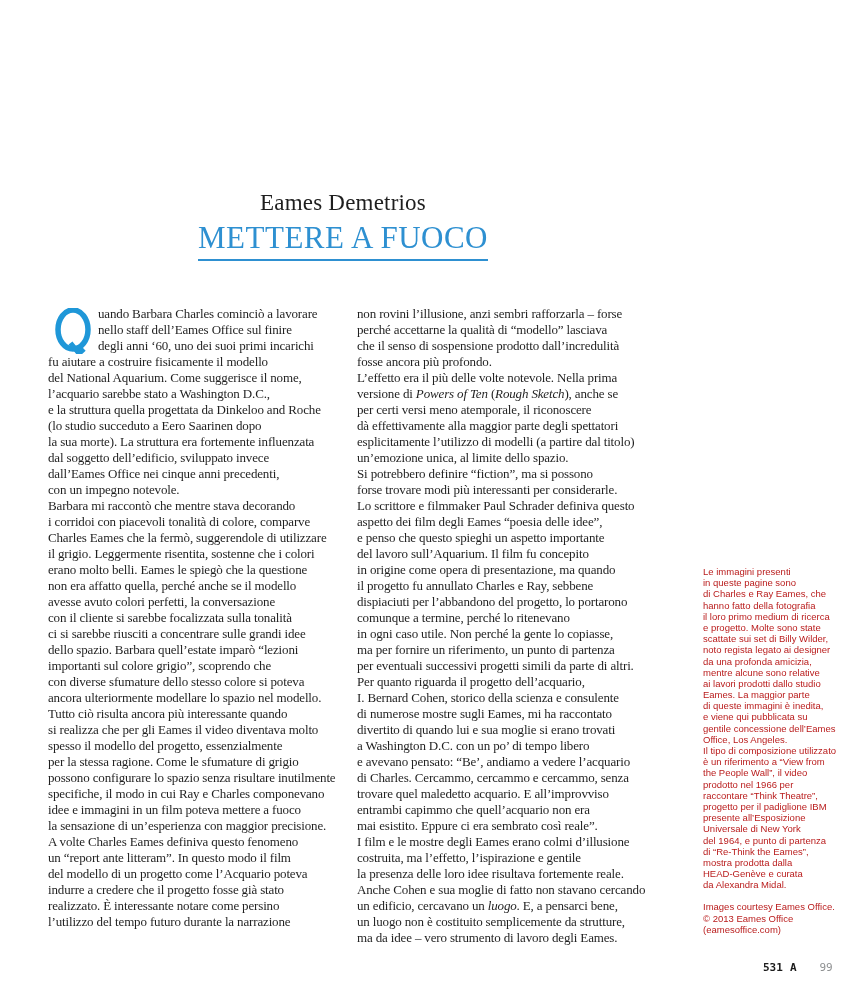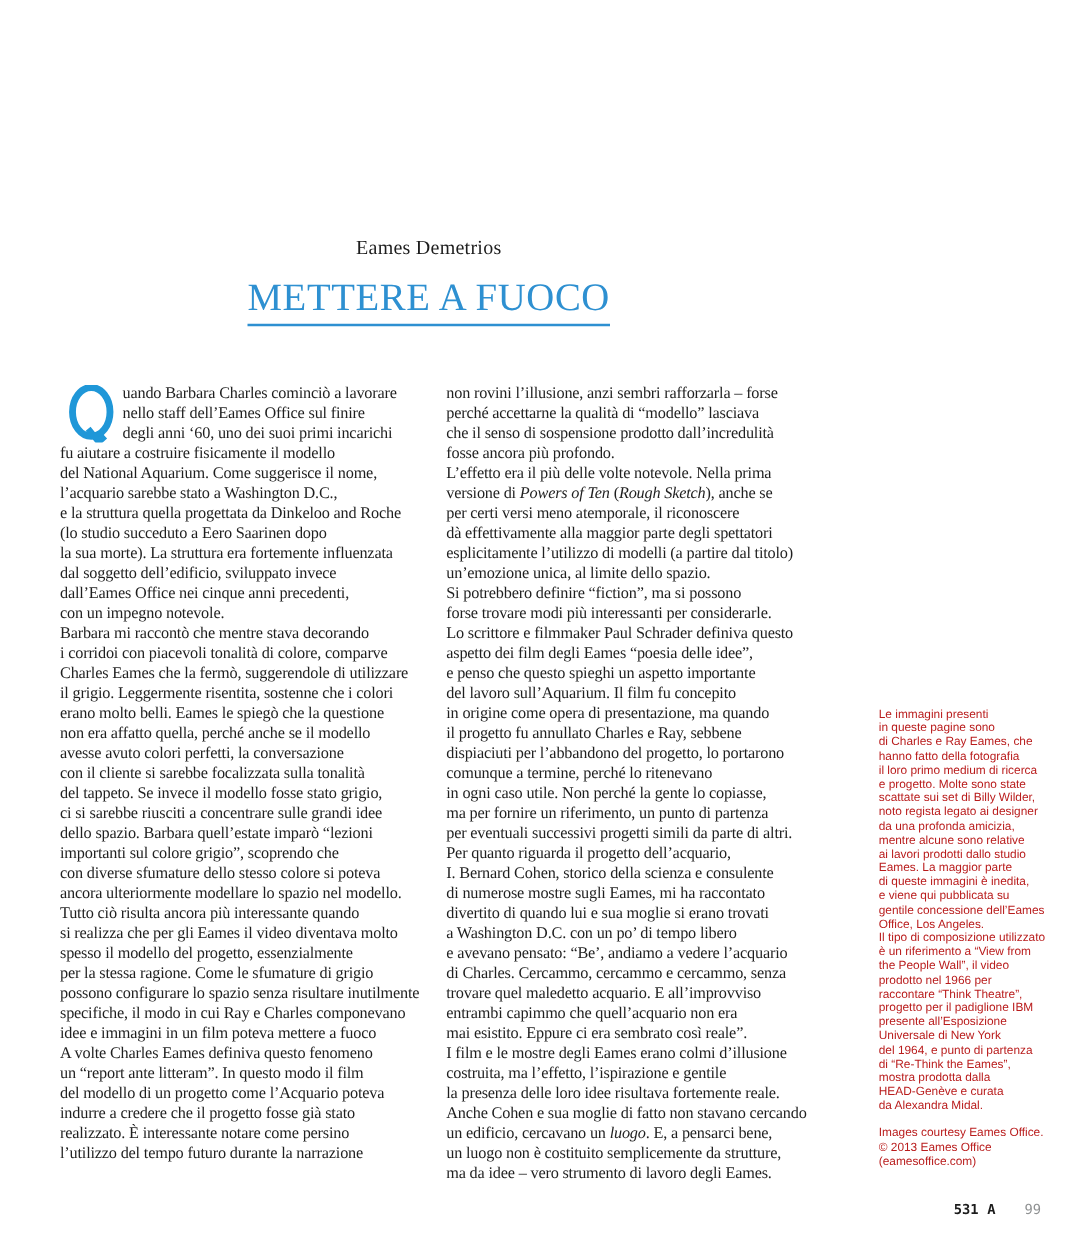--- a/index.html
+++ b/index.html
@@ -1,21 +1,21 @@
 <!DOCTYPE html>
 <html lang="it"><head>
 <meta charset="utf-8">
 <style>
   html,body{margin:0;padding:0;}
   body{background:#ffffff;width:856px;height:1000px;font-family:"Liberation Serif",serif;}
   .page{position:relative;width:856px;height:1000px;background:#fff;overflow:hidden;}
 
   
   .byline{position:absolute;top:190px;left:0;width:686px;text-align:center;
-          font-size:16px;color:#1e1e1e;letter-spacing:.2px;}
+          font-size:23px;color:#1e1e1e;letter-spacing:.2px;}
   .title-wrap{position:absolute;top:222px;left:0;width:686px;text-align:center;}
   .title{display:inline-block;font-size:31px;color:#2e90d1;letter-spacing:.5px;
          border-bottom:2.5px solid #2e90d1;padding-bottom:4px;line-height:1.05;}
 
   
   .col{position:absolute;top:306px;width:308px;color:#1f1f1f;}
   .col-left{left:48px;}
   .col-right{left:357px;}
   .line{height:16px;line-height:16px;font-size:13px;white-space:nowrap;letter-spacing:-.15px;}
   .line .it{font-style:italic;}
@@ -69,33 +69,33 @@
       <div class="line">dall’Eames Office nei cinque anni precedenti,</div>
       <div class="line">con un impegno notevole.</div>
       <div class="line">Barbara mi raccontò che mentre stava decorando</div>
       <div class="line">i corridoi con piacevoli tonalità di colore, comparve</div>
       <div class="line">Charles Eames che la fermò, suggerendole di utilizzare</div>
       <div class="line">il grigio. Leggermente risentita, sostenne che i colori</div>
       <div class="line">erano molto belli. Eames le spiegò che la questione</div>
       <div class="line">non era affatto quella, perché anche se il modello</div>
       <div class="line">avesse avuto colori perfetti, la conversazione</div>
       <div class="line">con il cliente si sarebbe focalizzata sulla tonalità</div>
-      <div class="line">del tappeto. Se invece il modello fosse stato grigio,</div>
       <div class="line">ci si sarebbe riusciti a concentrare sulle grandi idee</div>
       <div class="line">dello spazio. Barbara quell’estate imparò “lezioni</div>
       <div class="line">importanti sul colore grigio”, scoprendo che</div>
       <div class="line">con diverse sfumature dello stesso colore si poteva</div>
       <div class="line">ancora ulteriormente modellare lo spazio nel modello.</div>
       <div class="line">Tutto ciò risulta ancora più interessante quando</div>
       <div class="line">si realizza che per gli Eames il video diventava molto</div>
       <div class="line">spesso il modello del progetto, essenzialmente</div>
       <div class="line">per la stessa ragione. Come le sfumature di grigio</div>
       <div class="line">possono configurare lo spazio senza risultare inutilmente</div>
       <div class="line">specifiche, il modo in cui Ray e Charles componevano</div>
       <div class="line">idee e immagini in un film poteva mettere a fuoco</div>
+      <div class="line">la sensazione di un’esperienza con maggior precisione.</div>
       <div class="line">A volte Charles Eames definiva questo fenomeno</div>
       <div class="line">un “report ante litteram”. In questo modo il film</div>
       <div class="line">del modello di un progetto come l’Acquario poteva</div>
       <div class="line">indurre a credere che il progetto fosse già stato</div>
       <div class="line">realizzato. È interessante notare come persino</div>
       <div class="line">l’utilizzo del tempo futuro durante la narrazione</div>
     </div>
 
   <div class="col col-right">
       <div class="line">non rovini l’illusione, anzi sembri rafforzarla – forse</div>

